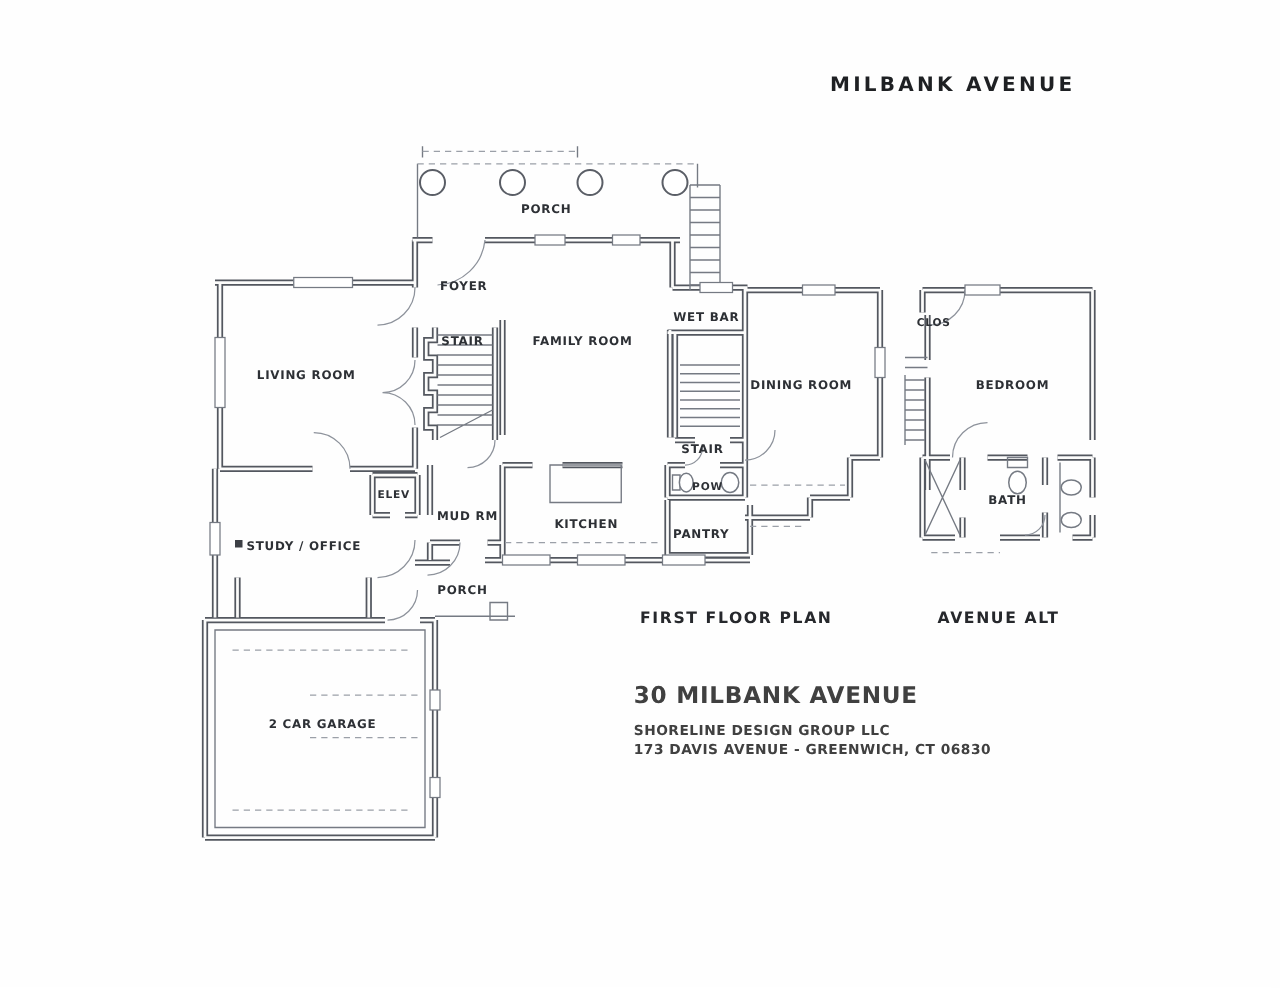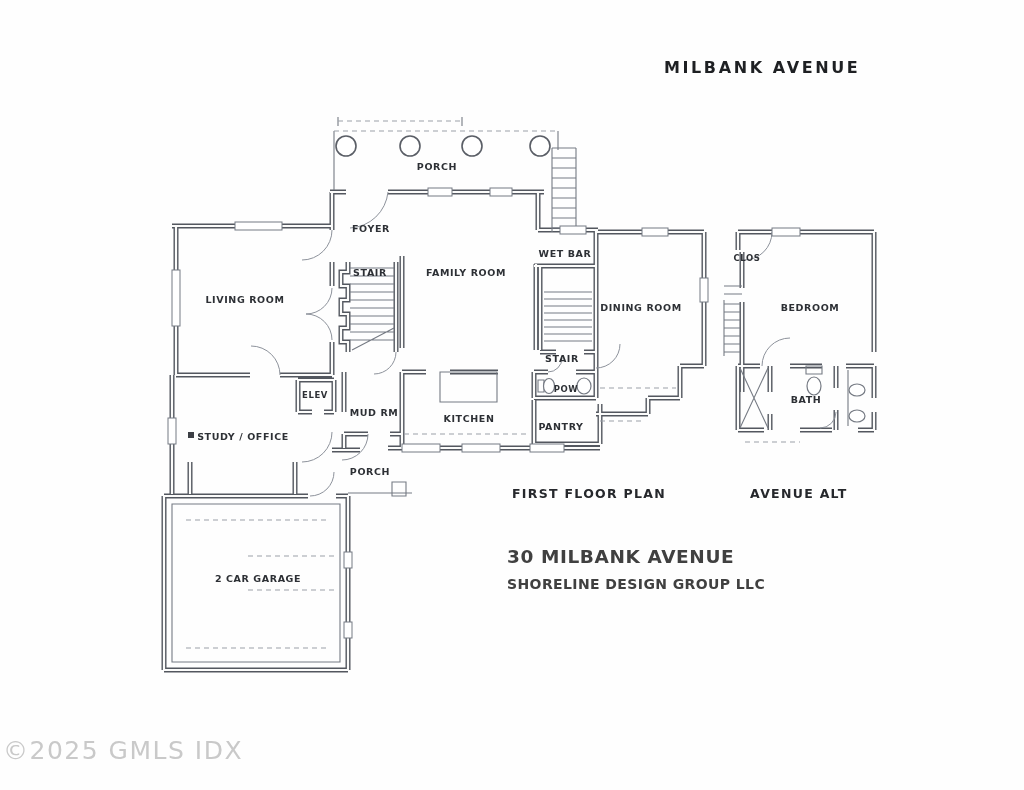--- a/index.html
+++ b/index.html
@@ -13,21 +13,21 @@
     font-size:16px; font-weight:bold; letter-spacing:2.6px; color:#1e2023;
   }
   .caption {
     position:absolute; font-size:12.5px; font-weight:bold;
     letter-spacing:1.3px; color:#26282c;
   }
   .caption-first-floor { left:512px; top:486px; }
   .caption-bedroom-alt { left:750px; top:486px; }
   .title-block { position:absolute; left:507px; top:545px; color:#404040; }
   .tb-big  { font-size:18.5px; font-weight:bold; letter-spacing:0.6px; line-height:23px; }
-  .tb-small{ font-size:14px;  font-weight:bold; letter-spacing:0.4px; line-height:15px; }
+  .tb-small{ font-size:11px;  font-weight:bold; letter-spacing:0.4px; line-height:15px; }
   .tb-gap  { height:9px; }
   .watermark {
     position:absolute; left:3px; top:736px;
     font-size:25px; font-weight:400; letter-spacing:1.5px; color:#c9c9c9;
   }
   svg.plan { position:absolute; left:0; top:0; }
   .wall-outer { stroke:#53575f; stroke-width:5;   fill:none; }
   .wall-inner { stroke:#fcfcfb; stroke-width:2.2; fill:none; }
   .thin  { stroke:#757a83; stroke-width:1.1; fill:none; }
   .dash  { stroke:#9ba0a8; stroke-width:1;   fill:none; stroke-dasharray:5 4; }
@@ -217,17 +217,17 @@
     </g>
   </svg>
 
   <div class="caption caption-first-floor">FIRST FLOOR PLAN</div>
   <div class="caption caption-bedroom-alt">AVENUE ALT</div>
 
   <div class="title-block">
     <div class="tb-big">30 MILBANK AVENUE</div>
     <div class="tb-gap"></div>
     <div class="tb-small">SHORELINE DESIGN GROUP LLC</div>
+    <div class="tb-small">173 DAVIS AVENUE - GREENWICH, CT  06830</div>
   </div>
 
-  <div class="watermark">©2025 GMLS IDX</div>
 
 </div>
 
 </body></html>

